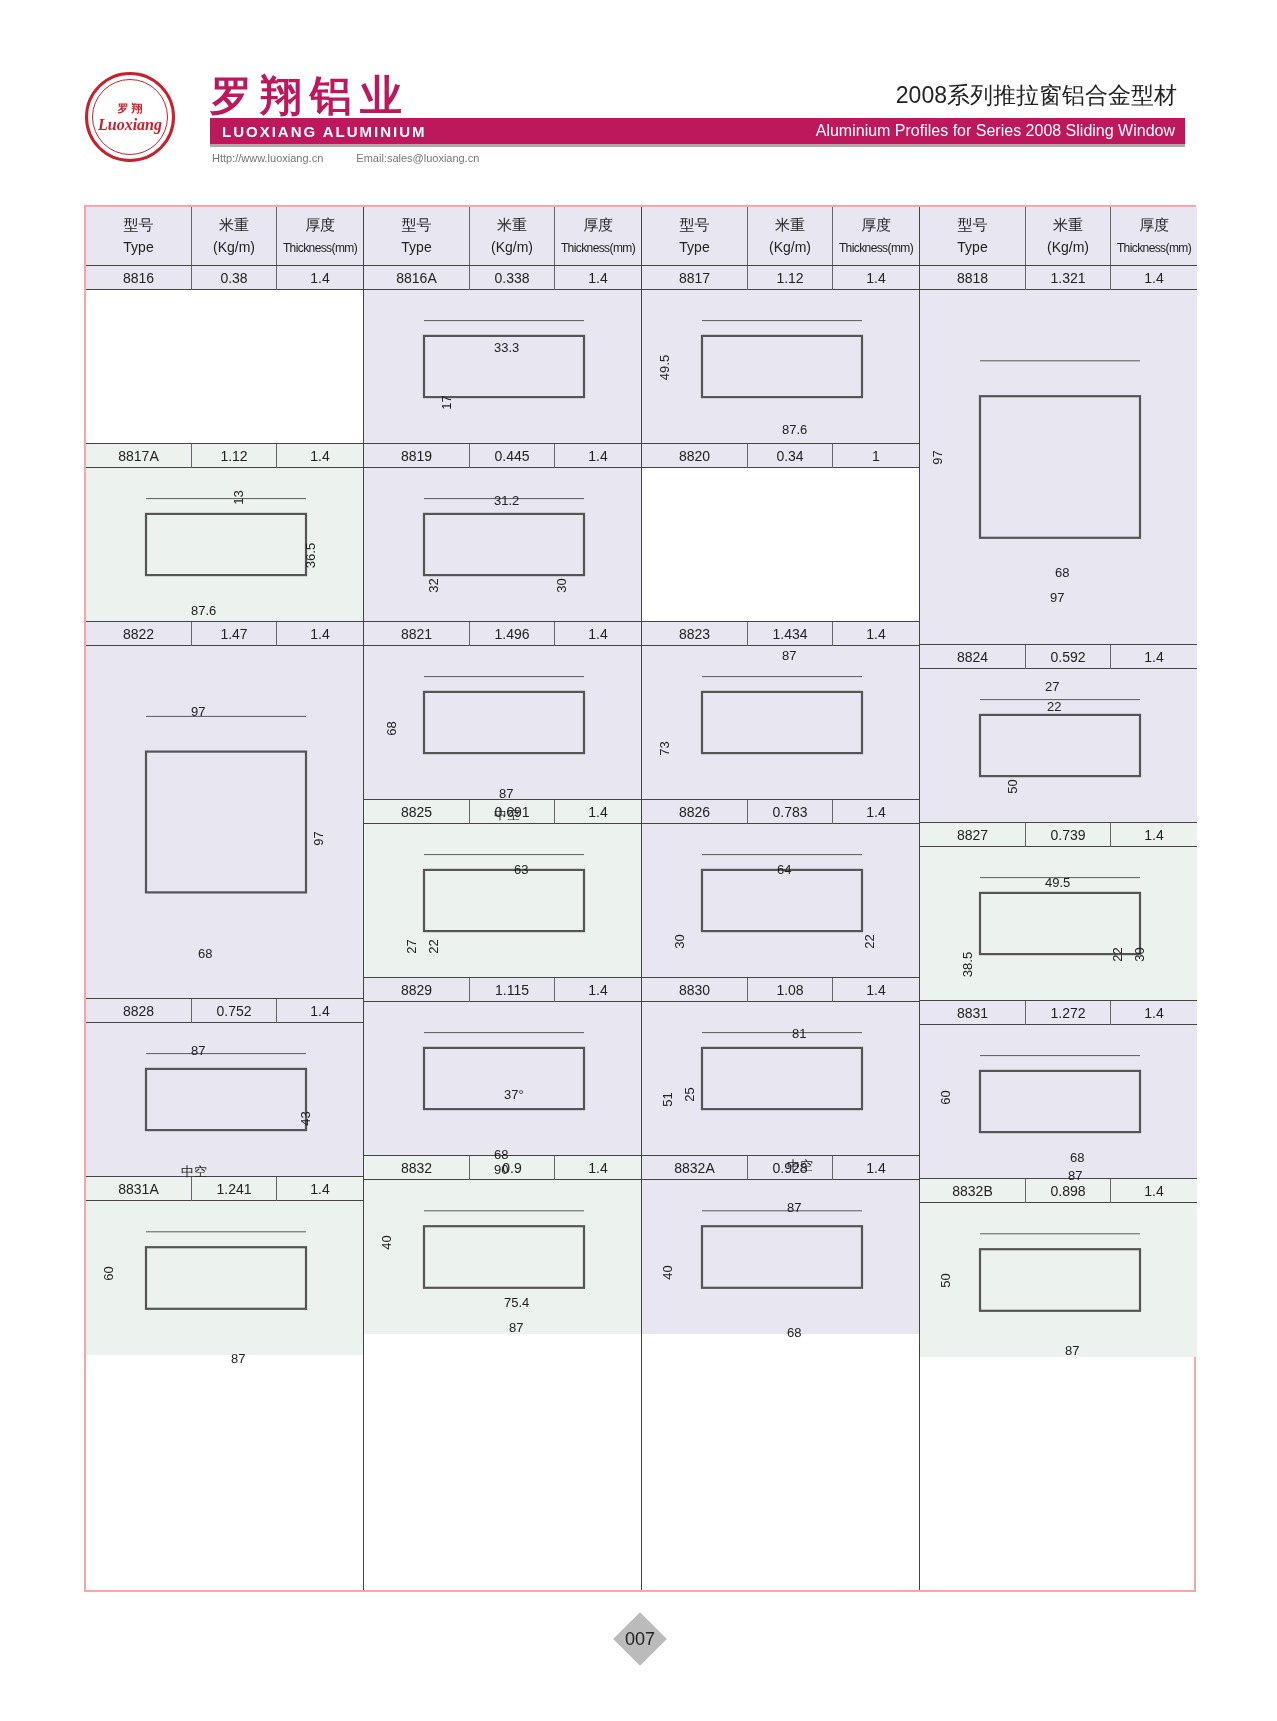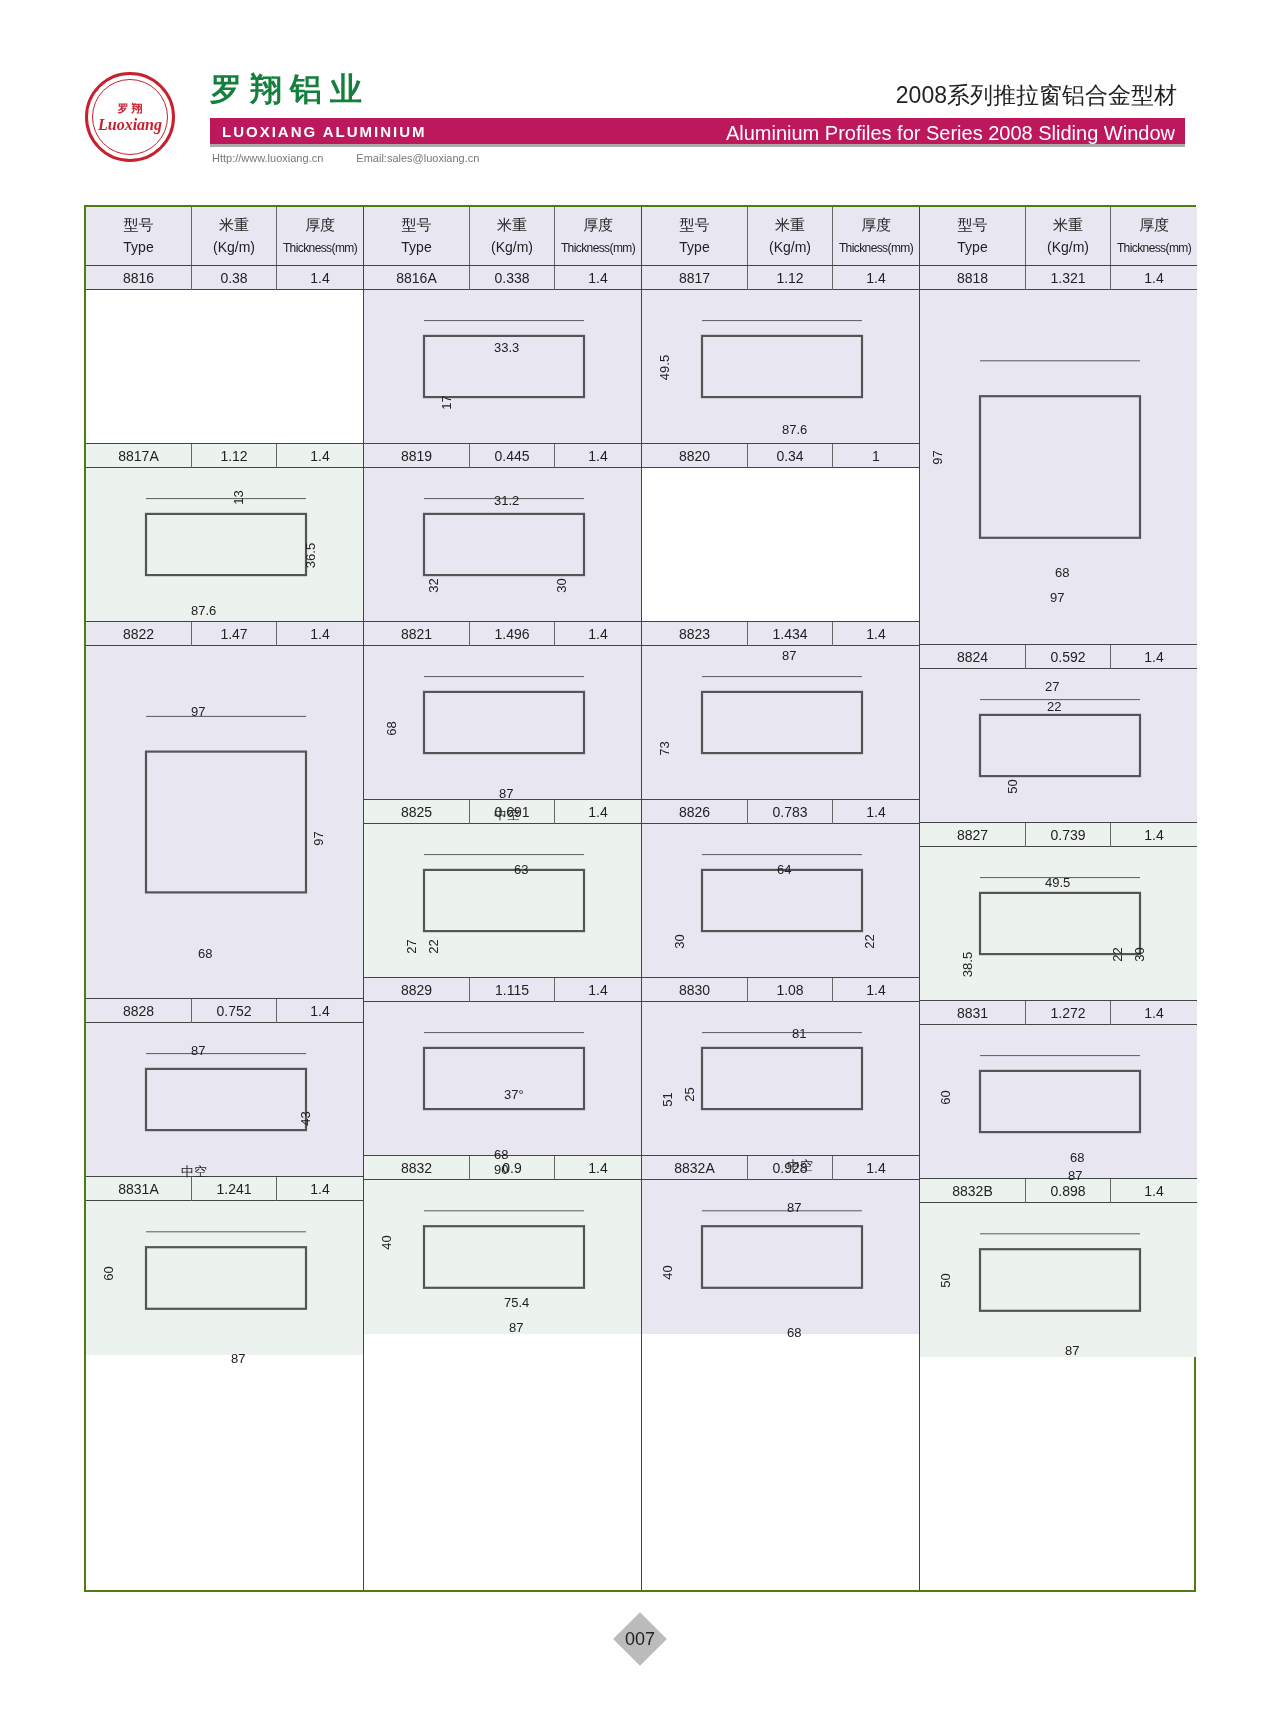--- a/index.html
+++ b/index.html
@@ -2,29 +2,29 @@
 <html><head>
 <meta charset="utf-8">
 <style>
   * { box-sizing: border-box; margin: 0; padding: 0; }
   body { width: 1277px; height: 1721px; background: #fff; font-family: "Liberation Sans", sans-serif; position: relative; overflow: hidden; }
   .header { position: absolute; left: 0; top: 0; width: 1277px; height: 190px; }
   .logo { position: absolute; left: 85px; top: 72px; width: 90px; height: 90px; border-radius: 50%; border: 3px solid #c9202d; display: flex; flex-direction: column; align-items: center; justify-content: center; }
   .logo-inner { position: absolute; inset: 4px; border-radius: 50%; border: 1px solid #c9202d; }
   .logo-cn { color: #c9202d; font-size: 11px; font-weight: bold; }
   .logo-en { color: #c9202d; font-family: "Liberation Serif", serif; font-style: italic; font-weight: bold; font-size: 16px; }
-  .brand-cn { position: absolute; left: 210px; top: 68px; font-size: 32px; font-weight: bold; letter-spacing: 8px; color: #15803d; }
+  .brand-cn { position: absolute; left: 210px; top: 68px; font-size: 42px; font-weight: bold; letter-spacing: 8px; color: #be185d; }
   .title-cn { position: absolute; right: 100px; top: 80px; font-size: 23px; color: #222; }
   .redbar { position: absolute; left: 210px; top: 118px; width: 975px; height: 26px; background: #be185d; box-shadow: 0 3px 0 #aaa; }
   .brand-en { position: absolute; left: 12px; top: 5px; color: #fff; font-size: 15px; font-weight: bold; letter-spacing: 2px; }
-  .title-en { position: absolute; right: 10px; top: 4px; color: #fff; font-size: 20px; }
+  .title-en { position: absolute; right: 10px; top: 4px; color: #fff; font-size: 16px; }
   .contact { position: absolute; left: 212px; top: 152px; font-size: 11px; color: #777; }
   .contact span { margin-right: 30px; }
 
-  .grid { position: absolute; left: 84px; top: 205px; width: 1112px; height: 1387px; border: 2px solid #4d7c0f; display: grid; grid-template-columns: repeat(4, 1fr); }
+  .grid { position: absolute; left: 84px; top: 205px; width: 1112px; height: 1387px; border: 2px solid #fca5a5; display: grid; grid-template-columns: repeat(4, 1fr); }
   .col { border-right: 1px solid #444; display: flex; flex-direction: column; }
   .col:last-child { border-right: none; }
   .hdr { display: grid; grid-template-columns: 106px 85px 86px; height: 59px; background: #e8e6f1; border-bottom: 1px solid #444; }
   .hdr div { border-right: 1px solid #666; text-align: center; font-size: 14px; line-height: 22px; padding-top: 7px; color: #222; }
   .hdr div:last-child { border-right: none; font-size: 12px; letter-spacing: -0.6px; }
   .item { display: flex; flex-direction: column; border-bottom: 1px solid #444; }
   .item:last-child { border-bottom: none; }
   .irow { display: grid; grid-template-columns: 106px 85px 86px; height: 24px; border-bottom: 1px solid #444; }
   .irow div { border-right: 1px solid #666; text-align: center; font-size: 14px; line-height: 24px; color: #222; }
   .irow div:last-child { border-right: none; }

